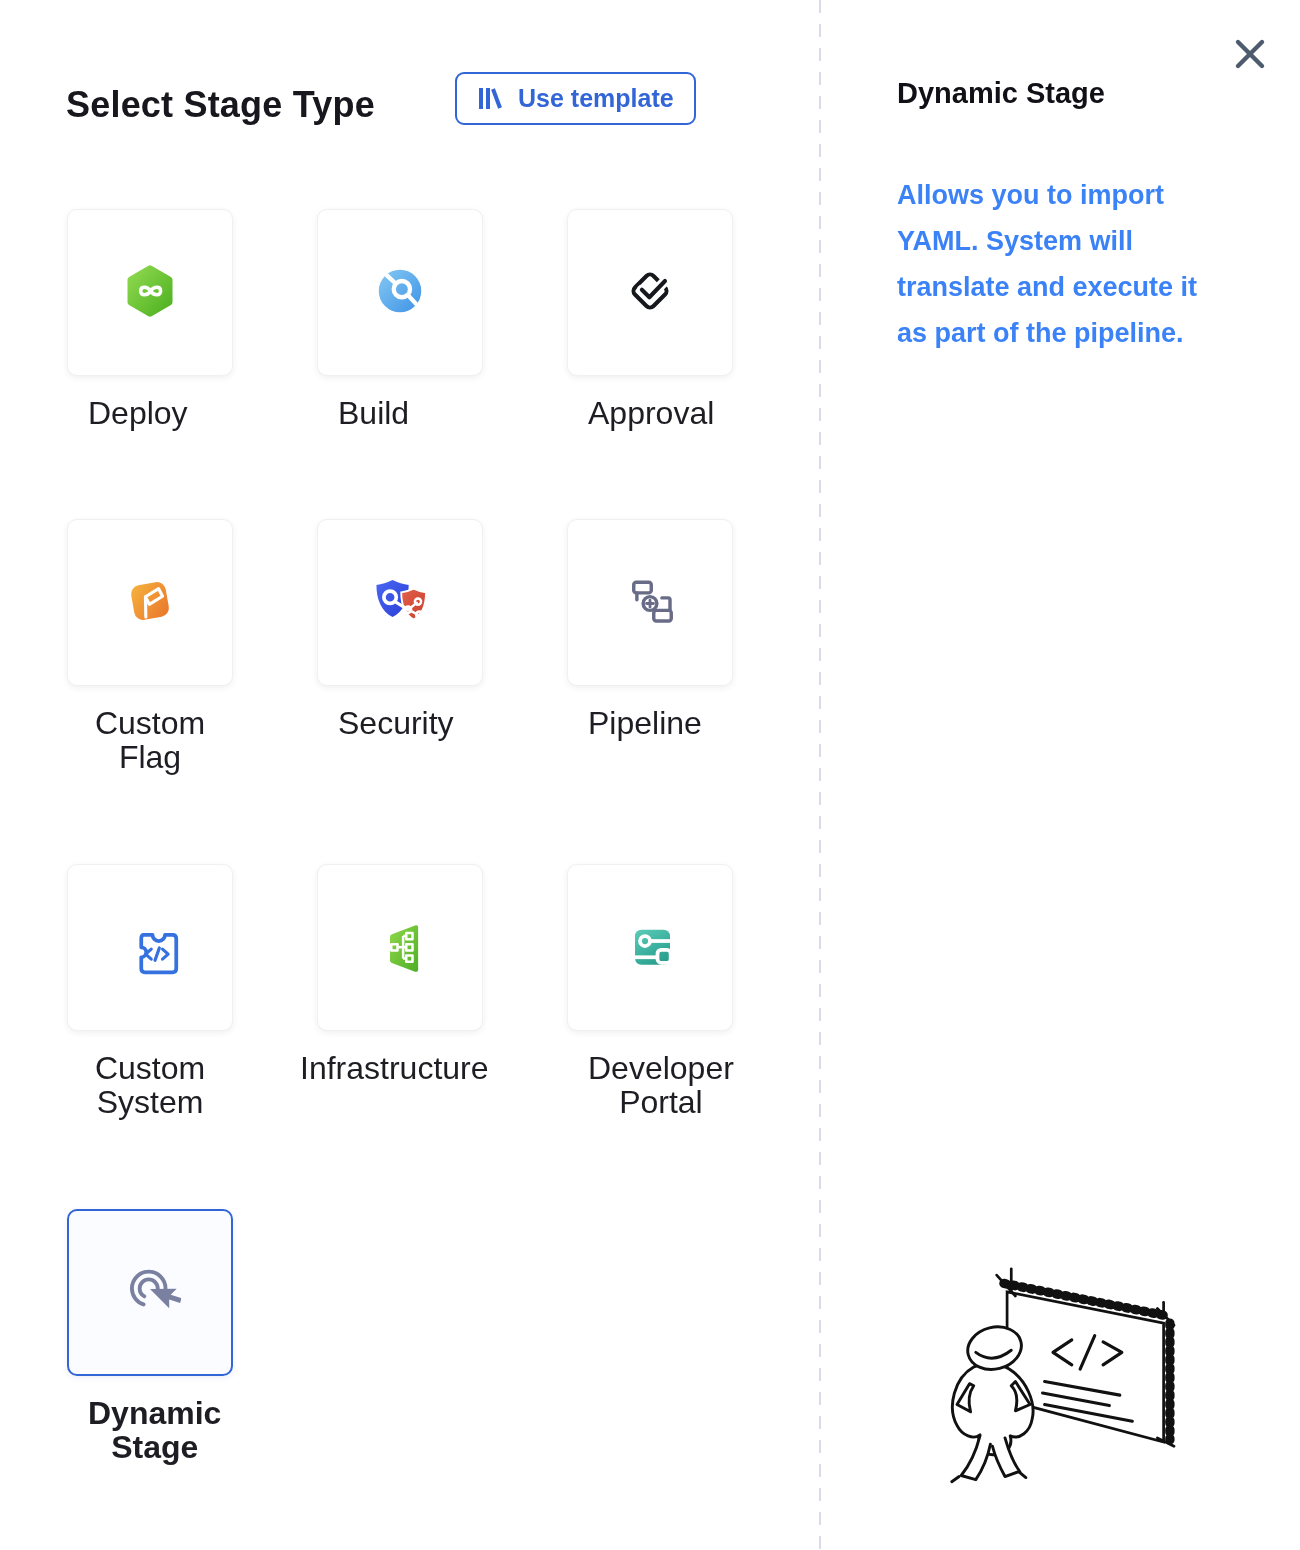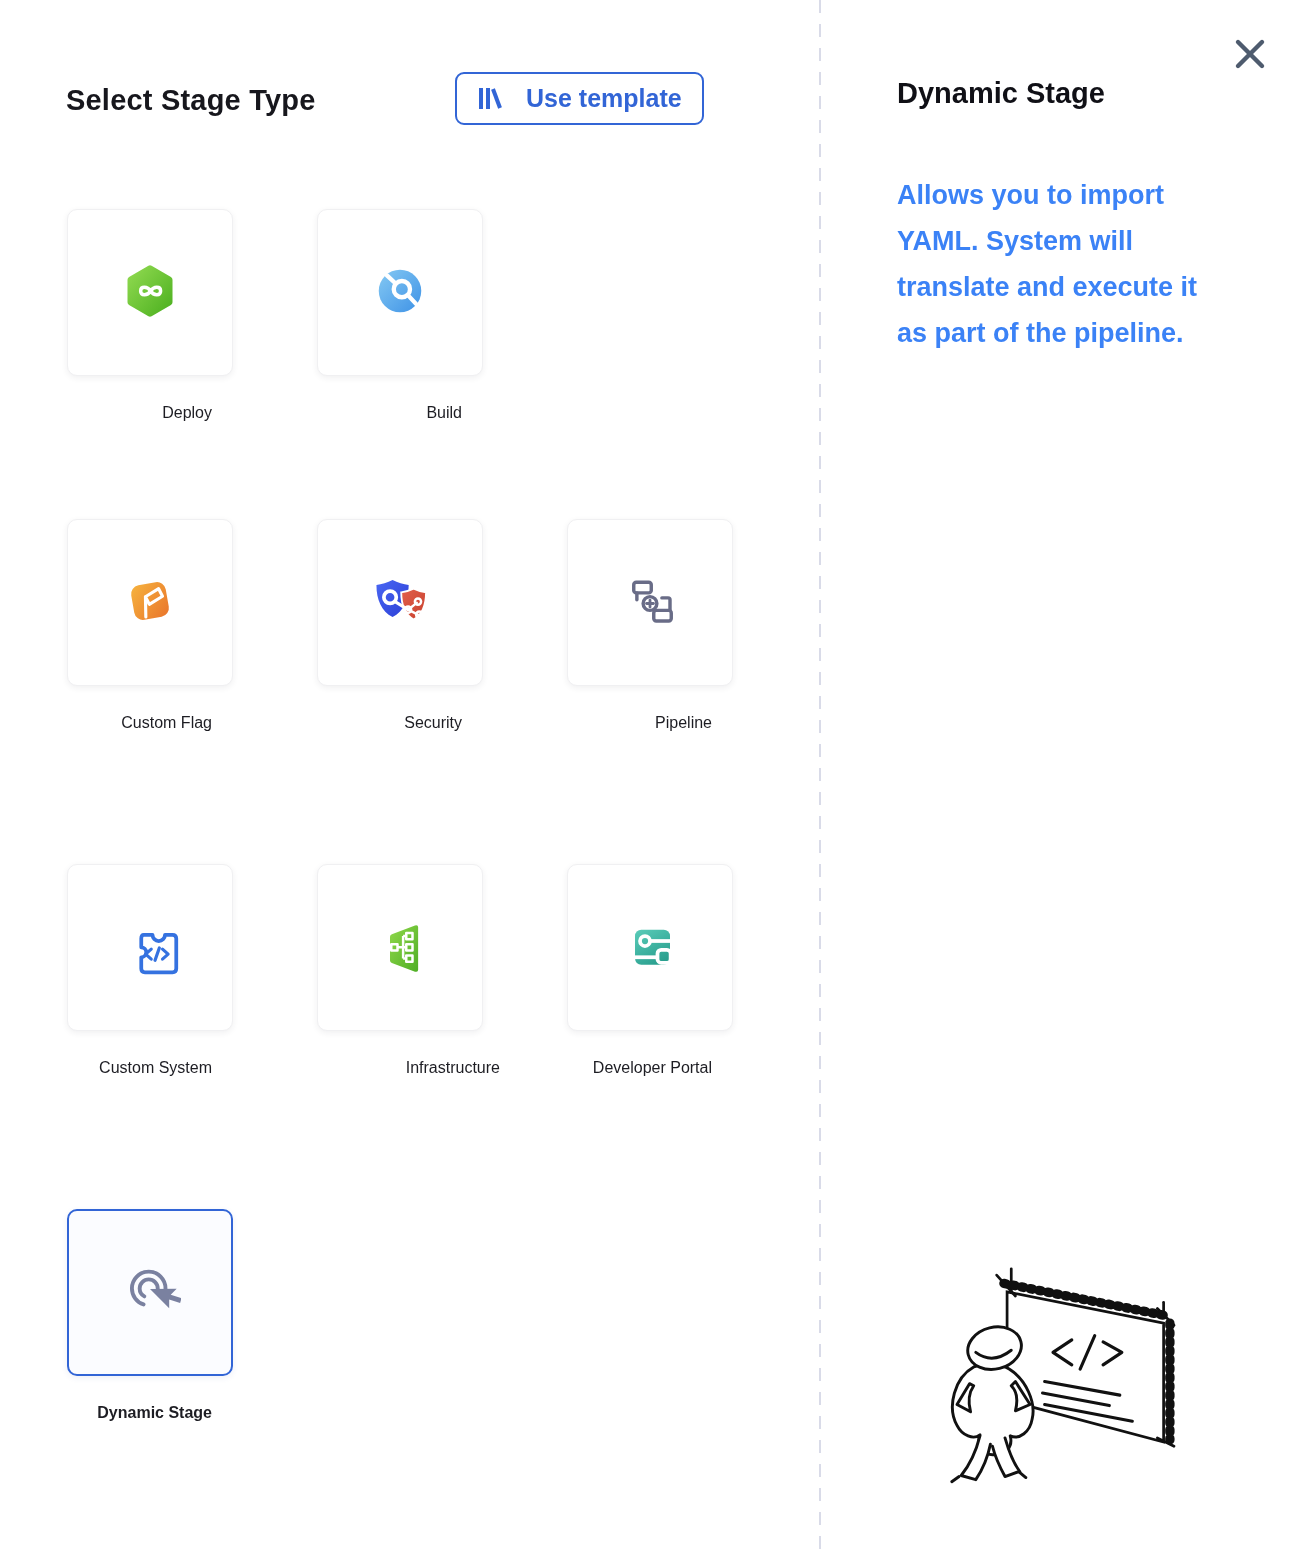--- a/index.html
+++ b/index.html
@@ -3,24 +3,24 @@
 <meta charset="utf-8">
 <style>
   * { margin:0; padding:0; box-sizing:border-box; }
   html,body { width:1300px; height:1550px; background:#ffffff;
     font-family:"Liberation Sans", sans-serif; color:#1d1d23; overflow:hidden; }
 
   .root { position:relative; width:1300px; height:1550px; }
 
   
   .panel-left { position:absolute; left:0; top:0; width:820px; height:1550px; }
-  .page-title { position:absolute; left:66px; top:84px; font-size:29px; font-weight:700; color:#17171d; letter-spacing:.2px; }
+  .page-title { position:absolute; left:66px; top:84px; font-size:36px; font-weight:700; color:#17171d; letter-spacing:.2px; }
 
   .tpl-btn { position:absolute; left:455px; top:72px; height:53px; padding:0 20px;
-    display:flex; align-items:center; gap:24px; background:#fff;
+    display:flex; align-items:center; gap:16px; background:#fff;
     border:2px solid #3265d6; border-radius:9px; color:#3265d6;
     font-size:25px; font-weight:700; cursor:pointer; font-family:inherit; }
 
   .close-btn { position:absolute; left:1230px; top:34px; width:40px; height:40px;
     background:none; border:none; cursor:pointer; display:flex; align-items:center; justify-content:center; }
 
   
   .tile { position:absolute; width:166px; }
   .t1 { left:67px;  top:209px; }
   .t2 { left:317px; top:209px; }
@@ -32,21 +32,21 @@
   .t8 { left:317px; top:864px; }
   .t9 { left:567px; top:864px; }
   .t10{ left:67px;  top:1209px; }
 
   .card { width:166px; height:167px; background:#ffffff; border:1px solid #f0f0f2;
     border-radius:10px; box-shadow:0 2px 6px rgba(40,41,61,.07);
     display:flex; align-items:center; justify-content:center; cursor:pointer; }
   .tile.selected .card { border:2px solid #3265d6; background:#fbfcff; box-shadow:0 2px 6px rgba(40,70,160,.08); }
 
   .tile-label { width:124px; margin:20px auto 0; text-align:center;
-    font-size:16px; line-height:34px; color:#1d1d23; display:flex; justify-content:flex-end; flex-wrap:wrap; }
+    font-size:32px; line-height:34px; color:#1d1d23; display:flex; justify-content:flex-start; flex-wrap:wrap; }
   .tile-label span { text-align:center; }
   .t8 .tile-label { width:200px; margin-left:-17px; }
   .tile.selected .tile-label { font-weight:700; }
 
   
   .divider { position:absolute; left:819px; top:0; width:2px; height:1550px;
     background:repeating-linear-gradient(to bottom, #d9dbe8 0 13px, transparent 13px 24px); }
 
   
   .panel-right { position:absolute; left:821px; top:0; width:479px; height:1550px; }
@@ -112,20 +112,34 @@
             <circle cx="51" cy="45" r="13" fill="none" stroke="#fff" stroke-width="7"></circle>
             <line x1="61" y1="55" x2="74" y2="69" stroke="#fff" stroke-width="7" stroke-linecap="round"></line>
           </svg>
         </span>
       </div>
       <div class="tile-label">
           <span>Build</span>
         </div>
     </div>
 
+    <div class="tile t3">
+      <div class="card">
+        <span>
+          <svg width="60" height="60" viewBox="0 0 96 96">
+            <rect x="27" y="27" width="42" height="42" rx="8" fill="none" stroke="#16181d" stroke-width="6.5" transform="rotate(45 48 48)"></rect>
+            <path d="M35,46 L47,58 L72,32" fill="none" stroke="#ffffff" stroke-width="16" stroke-linecap="round" stroke-linejoin="round"></path>
+            <path d="M35,46 L47,58 L72,32" fill="none" stroke="#16181d" stroke-width="6.5" stroke-linecap="round" stroke-linejoin="round"></path>
+          </svg>
+        </span>
+      </div>
+      <div class="tile-label">
+          <span>Approval</span>
+        </div>
+    </div>
 
     <div class="tile t4">
       <div class="card">
         <span>
           <svg width="60" height="60" viewBox="0 0 96 96">
             <defs>
                 <linearGradient id="gFF" x1="0" y1="0" x2="1" y2="1">
               <stop offset="0" stop-color="#f6b33e"></stop>
                   <stop offset="1" stop-color="#e9752b"></stop>
             </linearGradient>

